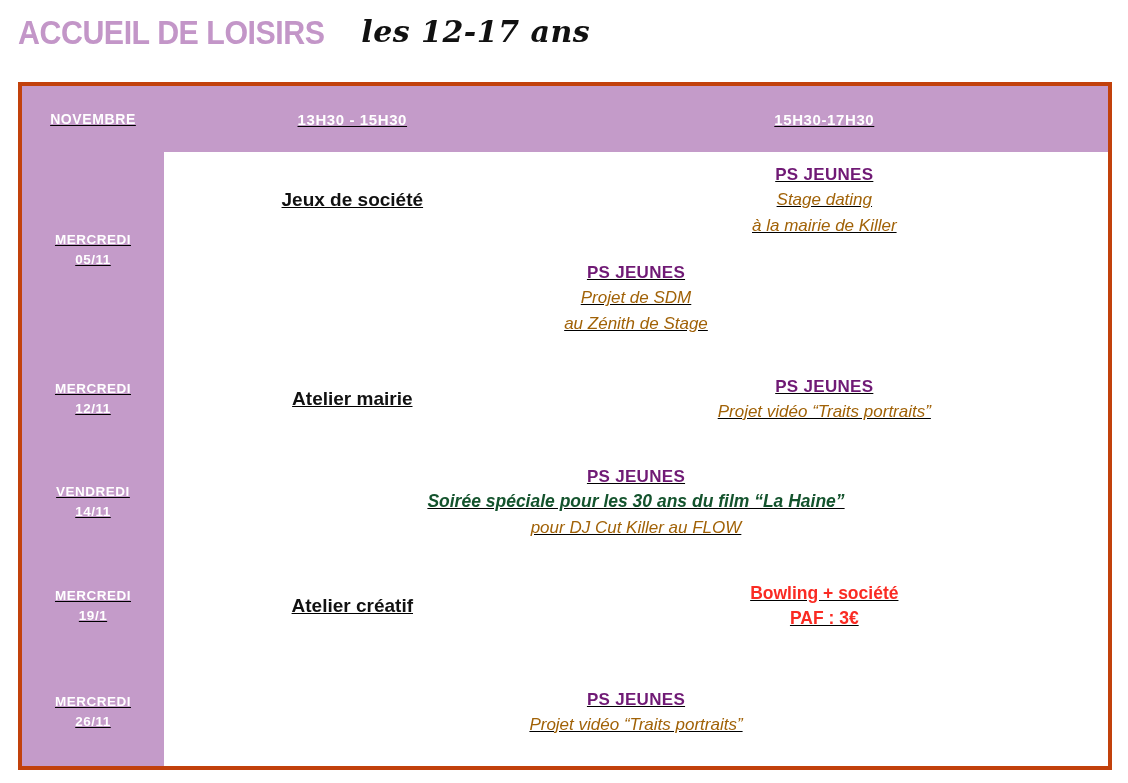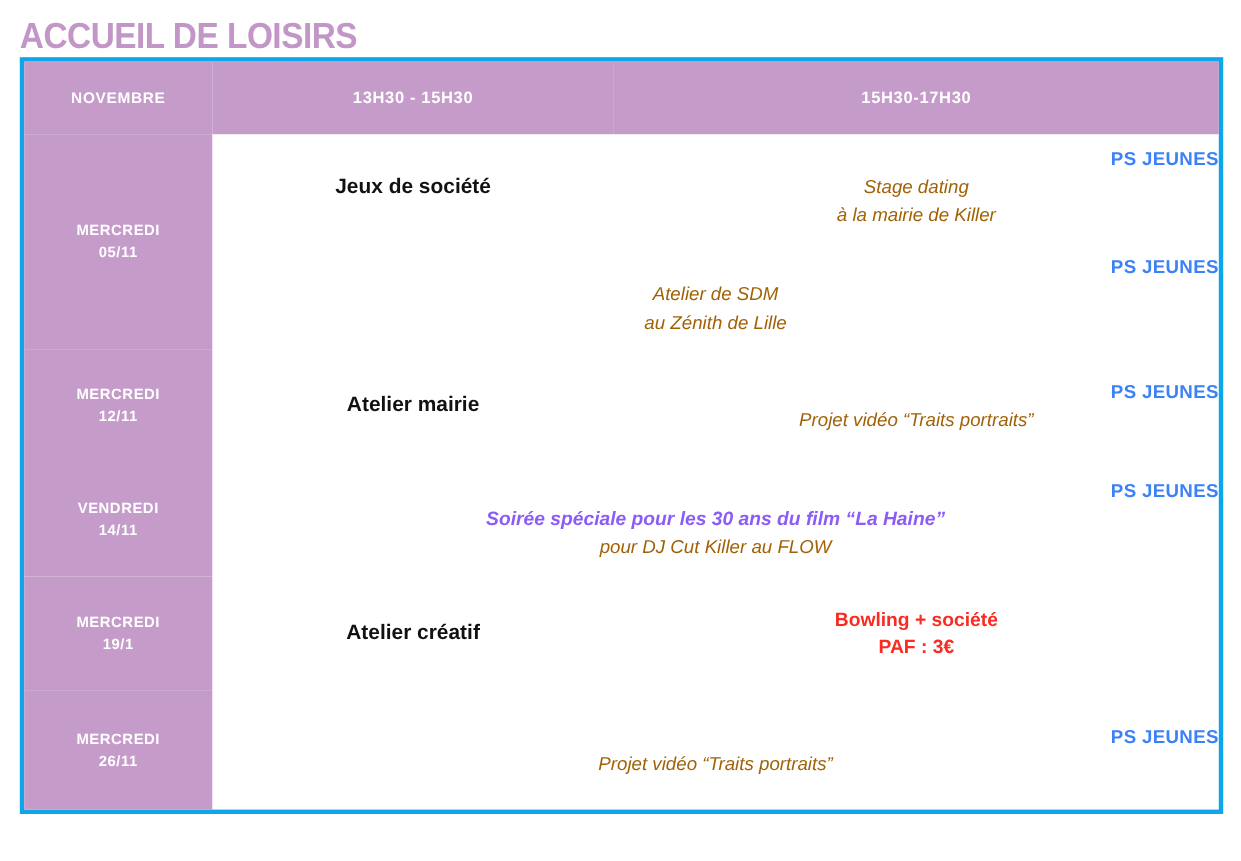--- a/index.html
+++ b/index.html
@@ -39,27 +39,28 @@
     font-size: 30px;
     color: #111111;
     margin-left: 10px;
     letter-spacing: 0.5px;
   }
 
   
   .sched {
     position: absolute;
     left: 18px;
-    top: 52px;
+    top: 82px;
     width: 1094px;
     border-collapse: separate;
     border-spacing: 0;
     background: #ffffff;
     box-sizing: border-box;
-    border: 4px solid #0ea5e9;
+    border: 4px solid #c2410c;
+    text-decoration: underline;
   }
   .sched td {
     border: 0;
     padding: 0;
     vertical-align: middle;
     text-align: center;
     box-sizing: border-box;
   }
 
   
@@ -77,63 +78,63 @@
   .sep-h-thin { border-bottom: 3px solid #000000; }
 
   
   .datecell {
     background: #c49bc9;
     color: #ffffff;
     font-weight: bold;
     font-size: 13.5px;
     letter-spacing: 0.5px;
     line-height: 1.5;
-    width: 171px;
+    width: 142px;
   }
 
   
   .activity {
     color: #111111;
     font-weight: bold;
     font-size: 19px;
   }
   .ps-block {
     line-height: 1.48;
   }
   .ps-title {
-    color: #3b82f6;
+    color: #701a75;
     font-weight: bold;
     font-size: 17px;
     letter-spacing: 0.3px;
-    text-align: right;
   }
   .ps-line {
     color: #a16207;
     font-style: italic;
     font-size: 17px;
   }
   .ps-line-strong {
-    color: #8b5cf6;
+    color: #14532d;
     font-style: italic;
     font-weight: bold;
     font-size: 17.5px;
   }
   .paf {
     color: #fa2b23;
     font-weight: bold;
     font-size: 17.5px;
     line-height: 1.45;
   }
   .cell-pad { padding: 6px 10px; }
 </style>
 </head>
 <body>
 
 <div class="title-bar">
   <span class="title-main">ACCUEIL DE LOISIRS</span>
+  <span class="title-script">les 12-17 ans</span>
 </div>
 
 <table class="sched">
   <tbody>
 
     <tr>
       <td class="hdr hdr-month sep-v sep-h">NOVEMBRE</td>
       <td class="hdr sep-v sep-h">13H30 - 15H30</td>
       <td class="hdr sep-h">15H30-17H30</td>
     </tr>
@@ -150,22 +151,22 @@
           <div class="ps-line">Stage dating</div>
           <div class="ps-line">à la mairie de Killer</div>
         </div>
       </td>
     </tr>
 
     <tr>
       <td class="cell-pad sep-h" colspan="2" style="height:100px;">
         <div class="ps-block">
           <div class="ps-title">PS JEUNES</div>
-          <div class="ps-line">Atelier de SDM</div>
-          <div class="ps-line">au Zénith de Lille</div>
+          <div class="ps-line">Projet de SDM</div>
+          <div class="ps-line">au Zénith de Stage</div>
         </div>
       </td>
     </tr>
 
     <tr>
       <td class="datecell sep-v sep-h">
         <div>MERCREDI</div>
         <div>12/11</div>
       </td>
       <td class="activity cell-pad sep-v sep-h" style="height:102px;">Atelier mairie</td>

